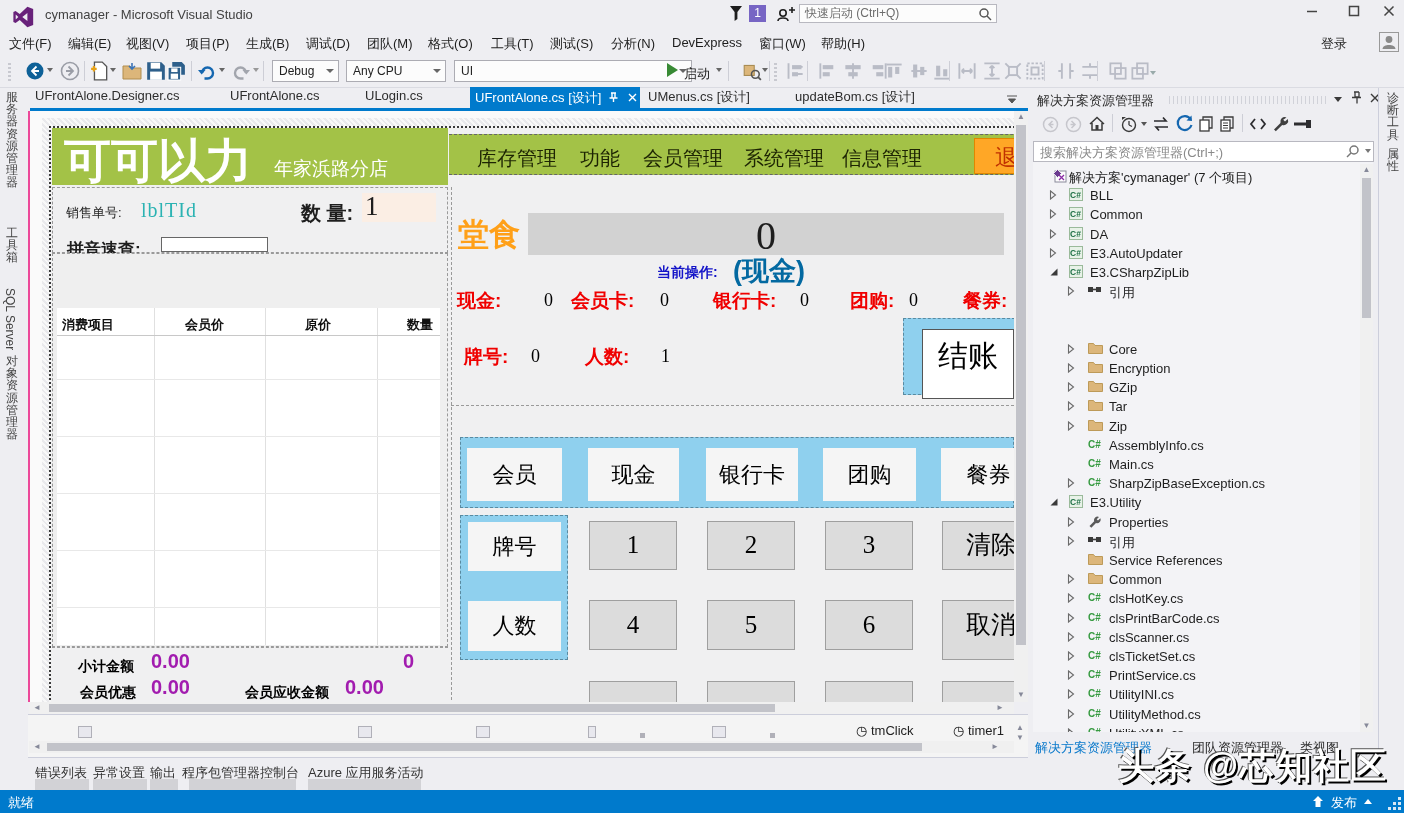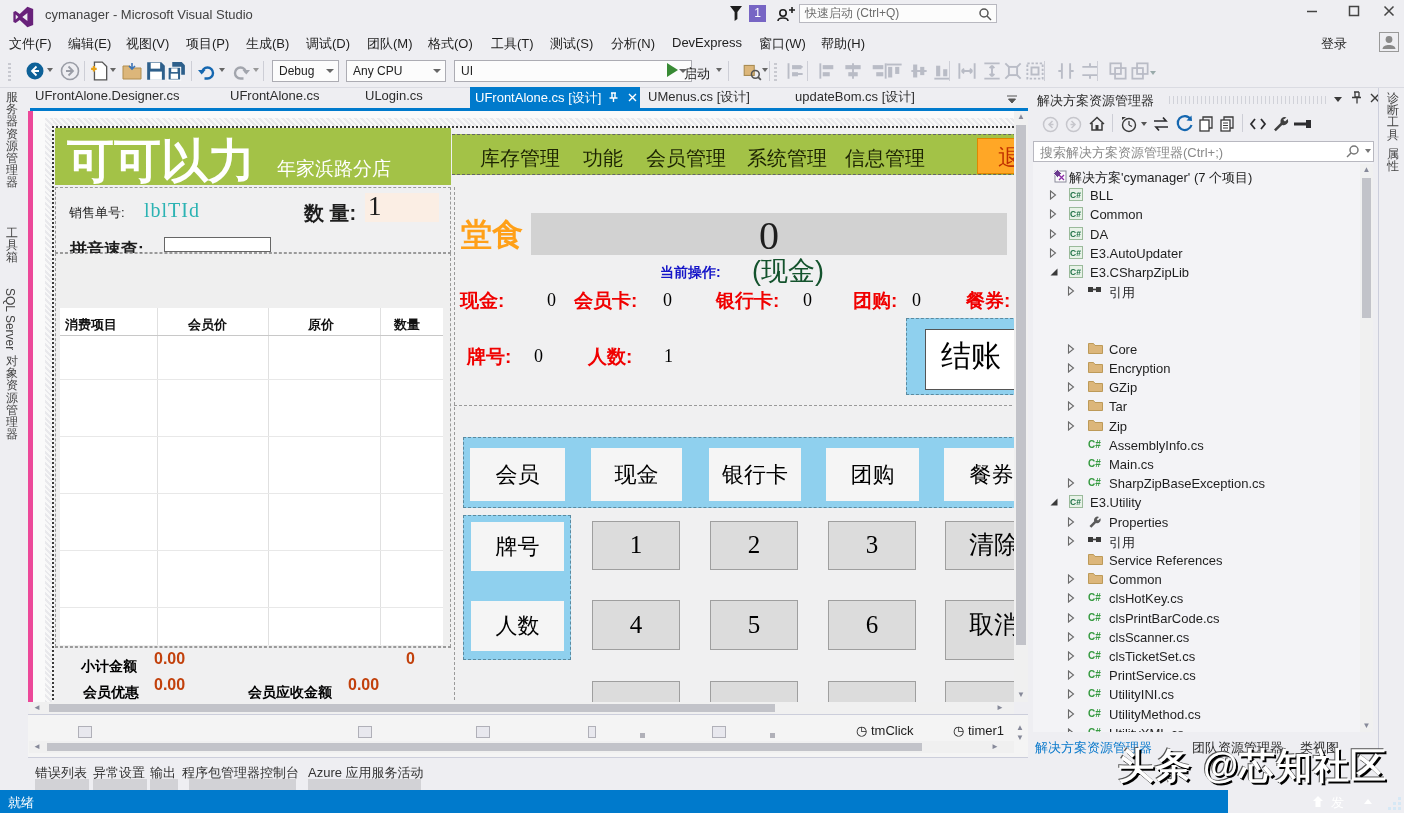--- a/index.html
+++ b/index.html
@@ -23,21 +23,21 @@
 .ticon{position:absolute;top:6px;width:20px;height:20px;font-size:14px;text-align:center;line-height:20px;}
 
 #tabstrip{left:28px;top:88px;width:1000px;height:20px;}
 .dtab{position:absolute;top:0;height:20px;font-size:13px;color:#2d2d2d;}
 #activetab{position:absolute;left:442px;top:-1px;width:170px;height:21px;background:#007acc;color:#fff;font-size:13px;}
 #blueline{left:30px;top:108px;width:998px;height:3px;background:#007acc;}
 
 #leftbar{left:0;top:88px;width:28px;height:670px;background:#eeeef2;}
 .vcol{position:absolute;left:5px;width:14px;font-size:12px;line-height:12.2px;color:#444;word-break:break-all;text-align:center;}
 
-#designer{left:28px;top:111px;width:986px;height:591px;background:#fafafa;border-left:5px solid #ec4899;overflow:hidden;}
+#designer{left:28px;top:111px;width:986px;height:591px;background:#fafafa;border-left:2px solid #ec4899;overflow:hidden;}
 #dvsb{left:1014px;top:111px;width:14px;height:591px;background:#f0f0f0;}
 #dhsb{left:29px;top:702px;width:985px;height:12px;background:#f0f0f0;}
 #tray{left:28px;top:714px;width:1000px;height:44px;border-bottom:1px solid #cccedb;background:#f4f4f4;border-top:1px solid #cccedb;overflow:hidden;}
 #traysb{left:29px;top:741px;width:985px;height:12px;background:#f0f0f0;}
 .sbthumb{position:absolute;background:#c2c3c9;}
 .sbarrow{position:absolute;color:#868999;font-size:8px;line-height:12px;text-align:center;}
 
 #form{position:absolute;left:21px;top:17px;width:1330px;height:700px;background:#f0f0f1;}
 .dashline{position:absolute;background:repeating-linear-gradient(90deg,#3a3a3a 0 2px,#f5f5f5 2px 4px);}
 .dashlinev{position:absolute;background:repeating-linear-gradient(#3a3a3a 0 2px,#f5f5f5 2px 4px);}
@@ -47,39 +47,39 @@
 .gmenu{position:absolute;top:10px;font-family:"Liberation Serif",serif;font-size:20px;color:#1d2403;}
 #exitbtn{position:absolute;left:525px;top:3px;width:62px;height:36px;background:#ffa726;border:1px solid #e08700;color:#c03000;font-family:"Liberation Serif",serif;font-size:22px;padding:4px 0 0 20px;white-space:nowrap;overflow:hidden;}
 #infopanel{position:absolute;left:1px;top:59px;width:396px;height:66px;background:#f0f0f1;border:1px dashed #9a9a9a;}
 #mainL{position:absolute;left:1px;top:125px;width:396px;height:394px;background:#efefef;border:1px dashed #9a9a9a;}
 #tbl{position:absolute;left:4px;top:54px;width:383px;height:337px;background:#fff;}
 .th{position:absolute;top:8px;font-size:13px;font-weight:bold;color:#111;}
 .vline{position:absolute;top:0;width:1px;height:337px;background:#e0e0e0;}
 .hline{position:absolute;left:0;width:383px;height:1px;background:#e8e8e8;}
 #totpanel{position:absolute;left:1px;top:519px;width:396px;height:55px;border-top:1px dashed #9a9a9a;}
 .rlab{font-weight:bold;color:#000;font-size:14px;position:absolute;}
-.rval{color:#c2410c;font-size:16px;position:absolute;font-weight:bold;}
+.rval{color:#a21caf;font-size:20px;position:absolute;font-weight:bold;}
 
 .redlab{position:absolute;font-weight:bold;color:#f00000;font-size:19px;}
 .blkval{position:absolute;color:#000;font-family:"Liberation Serif",serif;font-size:18px;}
 .bluepanel{position:absolute;background:#8fd0ee;border:1px dashed #5a8aa0;}
 .wbtn{position:absolute;background:#f5f5f5;font-family:"Liberation Serif",serif;font-size:22px;text-align:center;color:#000;}
 .gbtn{position:absolute;background:#dcdcdc;border:1px solid #9f9f9f;font-family:"Liberation Serif",serif;font-size:25px;text-align:center;color:#000;}
 
 #rpanel{left:1029px;top:88px;width:349px;height:670px;background:#eeeef2;}
 #soltree{position:absolute;left:4px;top:74px;width:340px;height:570px;background:#f3f3f6;overflow:hidden;font-size:13px;}
 .trow{position:absolute;left:0;height:19px;width:340px;}
 .tarr{position:absolute;top:4px;font-size:9px;color:#5a5a5a;}
 .ticn{position:absolute;top:2px;}
 .ttxt{position:absolute;top:2px;color:#1e1e1e;}
 
 #farright{left:1378px;top:88px;width:26px;height:670px;background:#eeeef2;border-left:1px solid #cccedb;}
 
 #bottabs{left:0;top:758px;width:1404px;height:32px;background:#eeeef2;font-size:13px;color:#333;}
-#statusbar{left:0;top:790px;width:1228px;height:23px;background:#007acc;color:#fff;font-size:13px;}
+#statusbar{left:0;top:790px;width:1404px;height:23px;background:#007acc;color:#fff;font-size:13px;}
 #watermark{left:1118px;top:742px;width:280px;font-size:36px;font-weight:bold;color:#fff;white-space:nowrap;text-shadow:2px 2px 0 #000,-1px -1px 0 #555;letter-spacing:1px;}
 </style></head>
 <body>
 <div class="ab" id="titlebar">
  <svg class="ab" id="vslogo" width="22" height="22" viewBox="0 0 16 16">
       <path fill="#68217a" d="M11.2 0.6 L15.4 2.2 15.4 13.8 11.2 15.4 5.6 10.1 2.6 12.4 1 11.6 1 4.4 2.6 3.6 5.6 5.9 Z M2.7 6.2 v3.6 L4.6 8 Z M7.5 8 l3.7 2.9 V5.1 Z"></path>
     </svg>
  <span class="ab" id="title">cymanager - Microsoft Visual Studio</span>
  <svg class="ab" style="left:729px;top:5px" width="18" height="17" viewBox="0 0 18 17">
       <path d="M1 1 h12 l-4.6 6 v7 l-2.8 2 v-9 Z" fill="#1e1e1e"></path>
@@ -323,21 +323,21 @@
    <div style="position:absolute;left:309px;top:5px;width:74px;height:29px;background:#fbeee4"></div>
    <span class="serif" style="position:absolute;left:312px;top:3px;font-size:27px">1</span>
    <span style="position:absolute;left:14px;top:50px;font-size:17px;font-weight:bold">拼音速查:</span>
    <div style="position:absolute;left:108px;top:49px;width:107px;height:15px;background:#fff;border:1px solid #666"></div>
   </div>
   <div id="mainL">
    <div id="tbl">
     <span class="th" style="left:5px">消费项目</span>
           <span class="th" style="left:128px">会员价</span>
           <span class="th" style="left:248px">原价</span>
-          <span class="th" style="left:334px">数量</span>
+          <span class="th" style="left:350px">数量</span>
     <div class="vline" style="left:97px"></div>
           <div class="vline" style="left:208px"></div>
           <div class="vline" style="left:320px"></div>
     <div class="hline" style="top:27px;background:#c8c8c8"></div>
     <div class="hline" style="top:71px"></div>
           <div class="hline" style="top:128px"></div>
           <div class="hline" style="top:185px"></div>
           <div class="hline" style="top:242px"></div>
           <div class="hline" style="top:299px"></div>
    </div>
@@ -349,36 +349,36 @@
    <span class="rlab" style="left:28px;top:36px">会员优惠</span>
         <span class="rval" style="left:99px;top:28px">0.00</span>
    <span class="rlab" style="left:193px;top:36px">会员应收金额</span>
         <span class="rval" style="left:293px;top:28px">0.00</span>
   </div>
   <div style="position:absolute;left:400px;top:59px;width:0;height:513px;border-left:1px dashed #9a9a9a"></div>
   <span style="position:absolute;left:407px;top:86px;font-size:31px;font-weight:bold;color:#ffa018">堂食</span>
   <div style="position:absolute;left:477px;top:85px;width:476px;height:42px;background:#d2d2d2"></div>
   <span class="serif" style="position:absolute;left:705px;top:84px;font-size:40px">0</span>
   <span style="position:absolute;left:606px;top:136px;font-size:14px;font-weight:bold;color:#1414c8">当前操作:</span>
-  <span style="position:absolute;left:698px;top:125px;font-size:27px;font-weight:normal;color:#14532d">(现金)</span>
+  <span style="position:absolute;left:682px;top:125px;font-size:27px;font-weight:bold;color:#0369a1">(现金)</span>
   <span class="redlab" style="left:406px;top:160px">现金:</span>
       <span class="blkval" style="left:493px;top:162px">0</span>
   <span class="redlab" style="left:520px;top:160px">会员卡:</span>
       <span class="blkval" style="left:609px;top:162px">0</span>
   <span class="redlab" style="left:662px;top:160px">银行卡:</span>
       <span class="blkval" style="left:749px;top:162px">0</span>
   <span class="redlab" style="left:799px;top:160px">团购:</span>
       <span class="blkval" style="left:858px;top:162px">0</span>
   <span class="redlab" style="left:912px;top:160px">餐券:</span>
   <span class="redlab" style="left:413px;top:216px">牌号:</span>
       <span class="blkval" style="left:480px;top:218px">0</span>
   <span class="redlab" style="left:534px;top:216px">人数:</span>
       <span class="blkval" style="left:610px;top:218px">1</span>
   <div class="bluepanel" style="left:852px;top:190px;width:112px;height:77px">
-   <div class="wbtn" style="left:18px;top:10px;width:92px;height:61px;background:#fff;border:1px solid #555;font-size:30px;line-height:52px">结账</div>
+   <div class="wbtn" style="left:18px;top:10px;width:92px;height:70px;background:#fff;border:1px solid #555;font-size:30px;line-height:52px">结账</div>
   </div>
   <div style="position:absolute;left:400px;top:277px;width:563px;height:0;border-top:1px dashed #9a9a9a"></div>
   <div class="bluepanel" style="left:409px;top:309px;width:554px;height:71px">
    <div class="wbtn" style="left:6px;top:10px;width:95px;height:53px;line-height:53px">会员</div>
    <div class="wbtn" style="left:127px;top:10px;width:91px;height:53px;line-height:53px">现金</div>
    <div class="wbtn" style="left:245px;top:10px;width:92px;height:53px;line-height:53px">银行卡</div>
    <div class="wbtn" style="left:362px;top:10px;width:93px;height:53px;line-height:53px">团购</div>
    <div class="wbtn" style="left:480px;top:10px;width:95px;height:53px;line-height:53px">餐券</div>
   </div>
   <div class="bluepanel" style="left:409px;top:387px;width:108px;height:145px">

